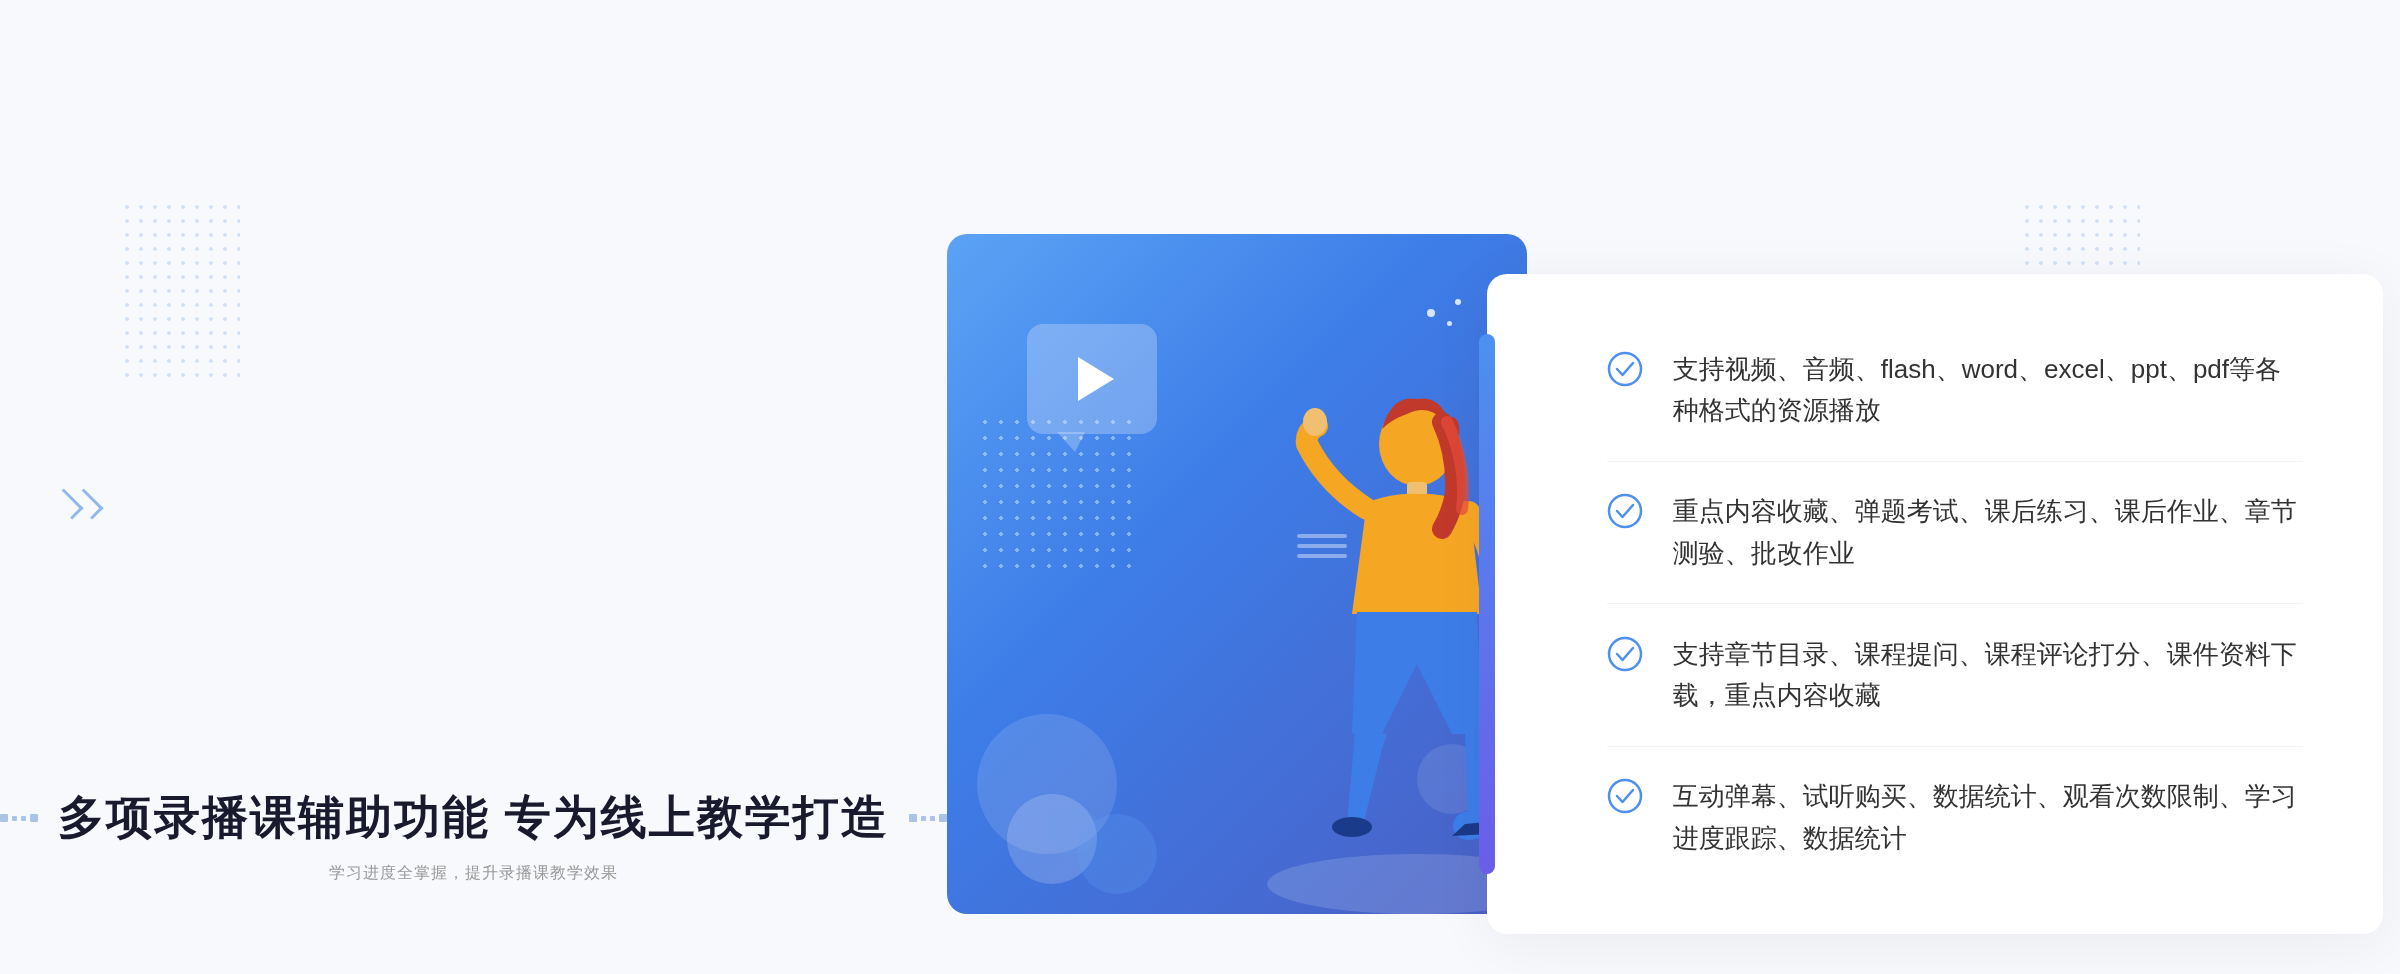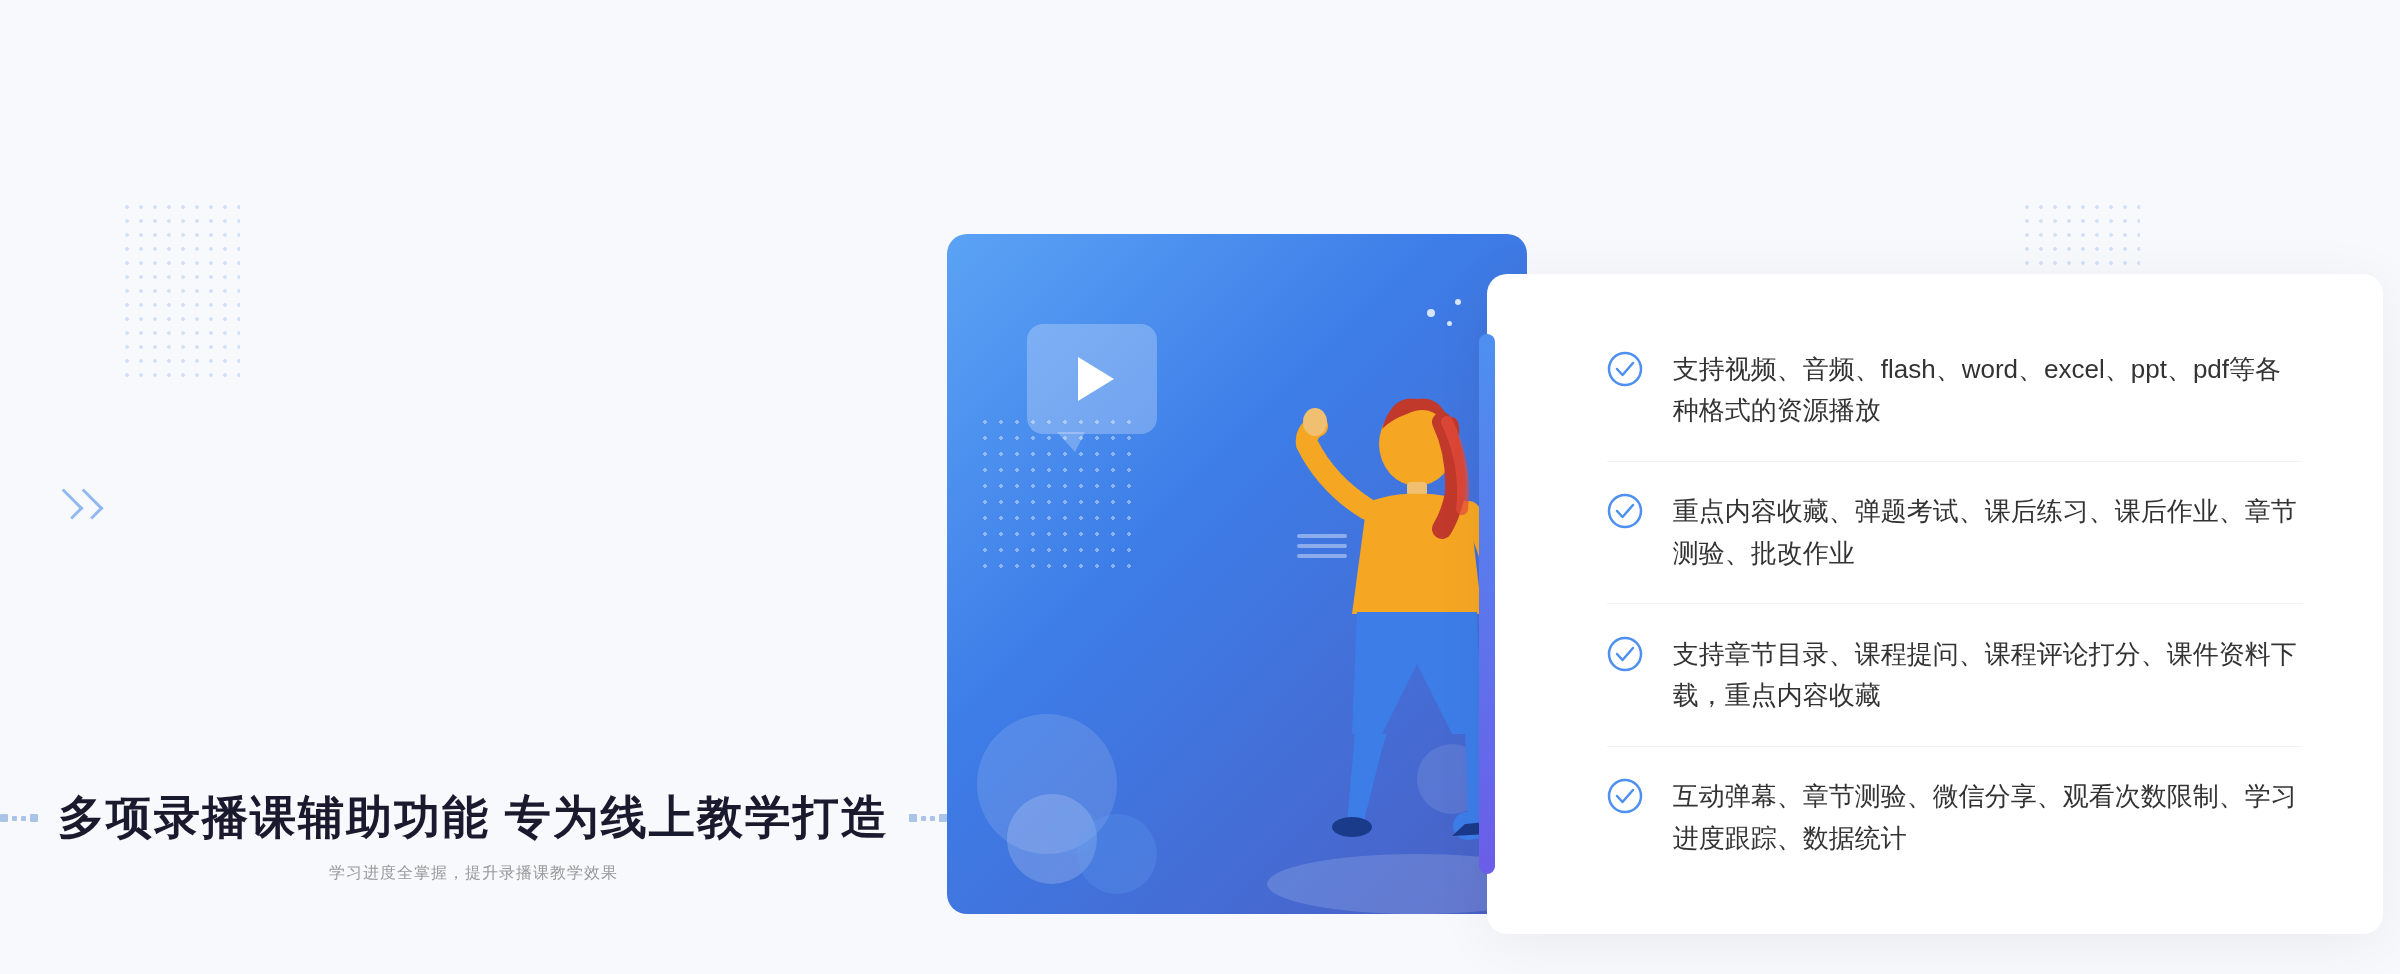--- a/index.html
+++ b/index.html
@@ -473,20 +473,20 @@
 
       <div class="feature-divider"></div>
 
       <div class="feature-item">
         <div class="feature-check-icon">
           <svg viewBox="0 0 36 36" fill="none" xmlns="http://www.w3.org/2000/svg">
             <circle cx="18" cy="18" r="16" stroke="#4d90f0" stroke-width="2.5"></circle>
             <path d="M10 18 L15.5 24 L26 12" stroke="#4d90f0" stroke-width="2.5" stroke-linecap="round" stroke-linejoin="round"></path>
           </svg>
         </div>
-        <p class="feature-text">互动弹幕、章节测验、微信分享、观看次数限制、学习进度跟踪、数据统计</p>
+        <p class="feature-text">互动弹幕、试听购买、数据统计、观看次数限制、学习进度跟踪、数据统计</p>
       </div>
 
     </div>
 
   </div>
 
 </div>
 
 </body></html>

